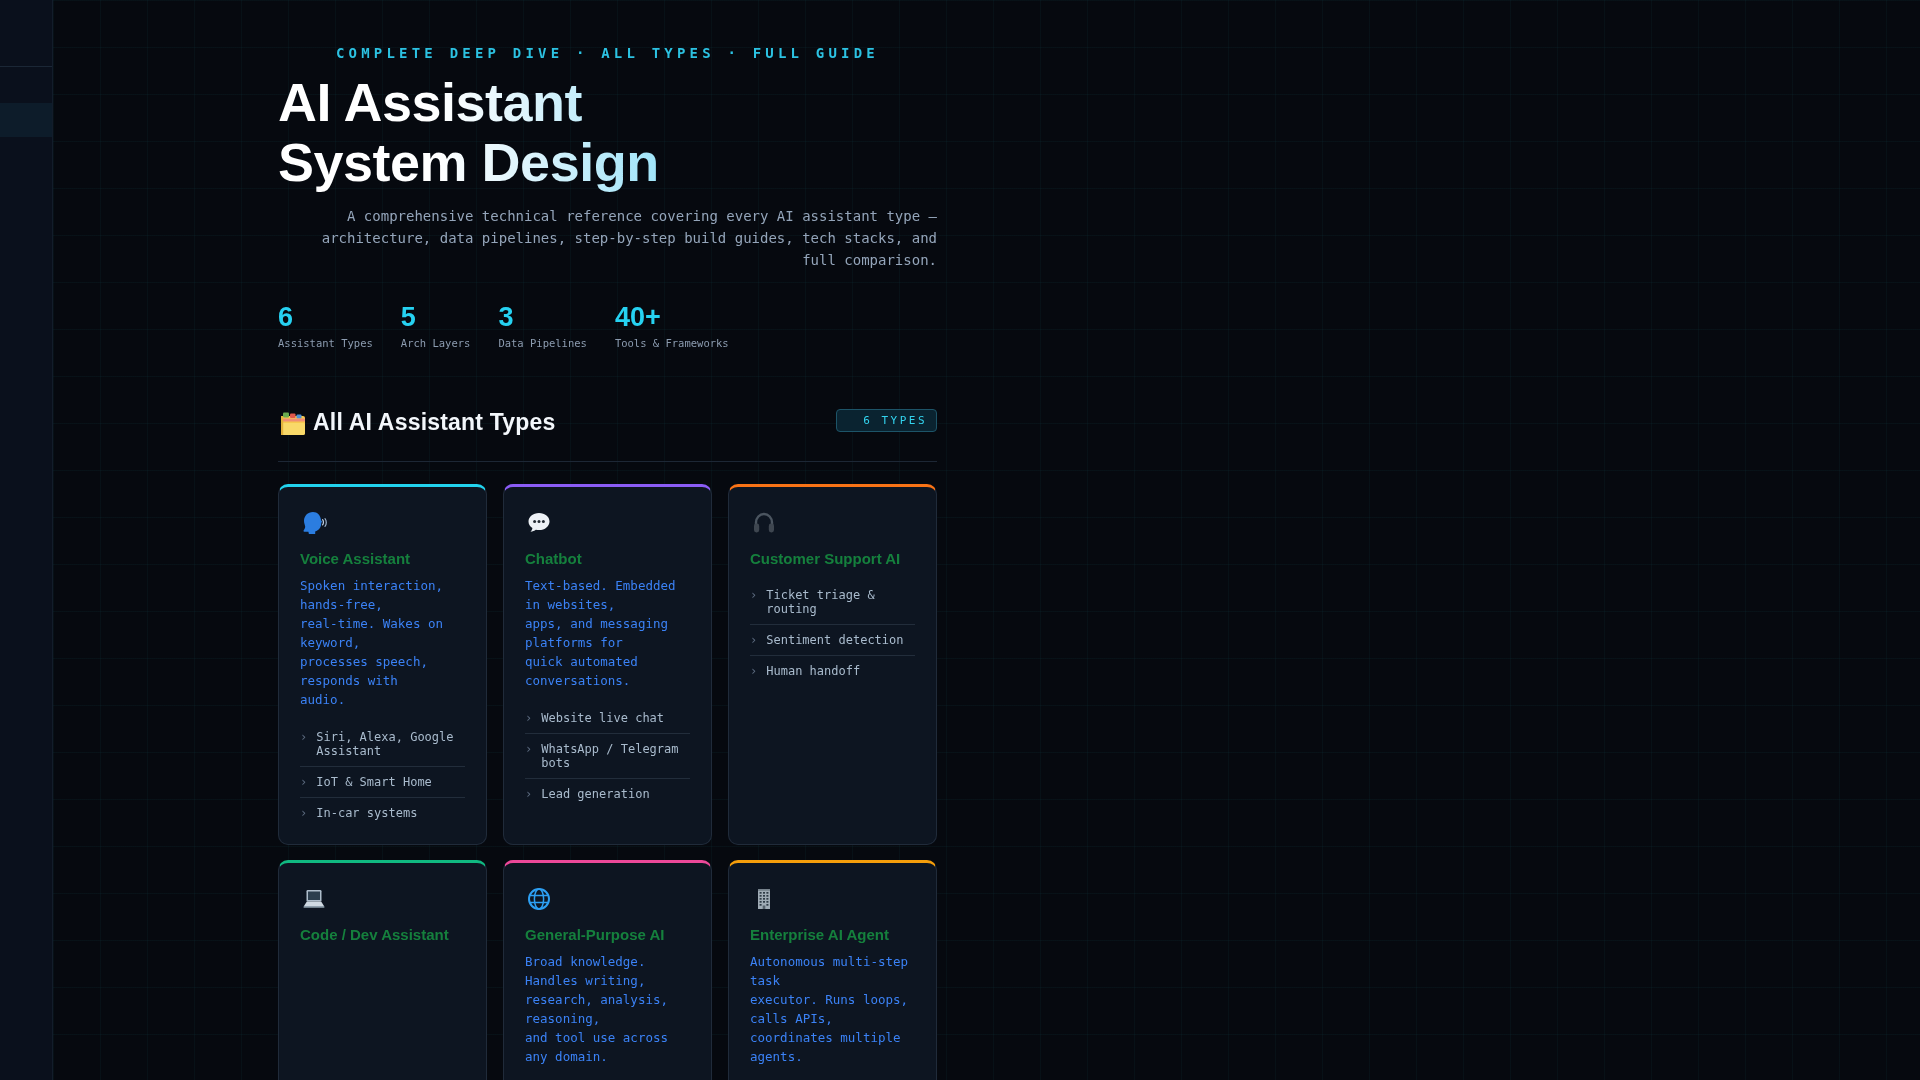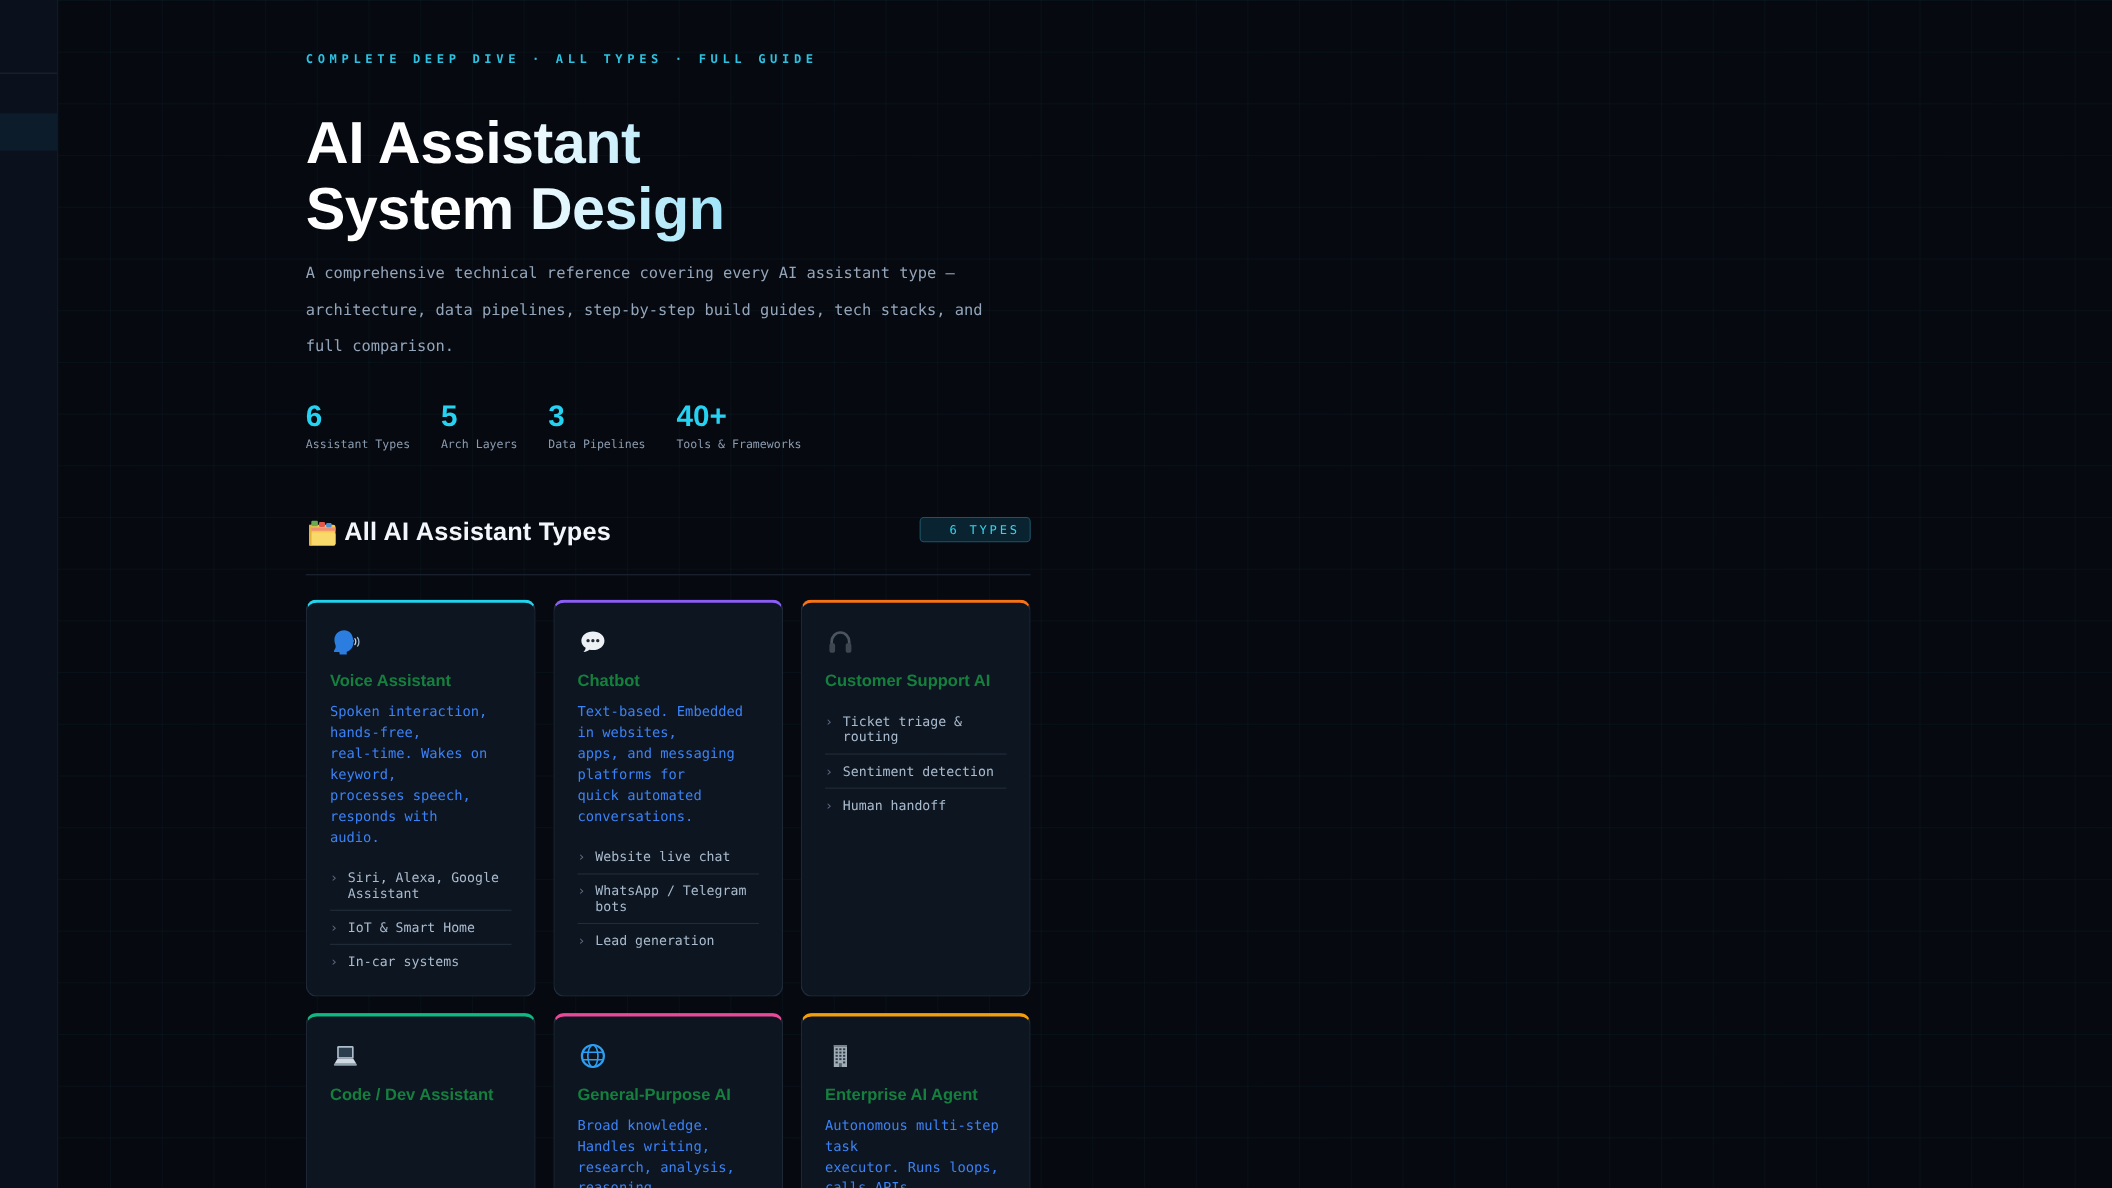--- a/index.html
+++ b/index.html
@@ -29,36 +29,37 @@
     background-image:
       linear-gradient(rgba(45,212,238,0.04) 1px, transparent 1px),
       linear-gradient(90deg, rgba(45,212,238,0.04) 1px, transparent 1px);
     background-size:47px 47px;
     overflow:hidden;
   }
   .content { width:884px; padding:46px 0 0 225px; }
 
   .eyebrow {
     font-family:"DejaVu Sans Mono", monospace;
-    font-size:11px; line-height:15px; font-weight:bold;
-    letter-spacing:4.2px; color:#2cc2e2;
+    font-size:14px; line-height:15px; font-weight:bold;
+    letter-spacing:4.2px; color:#2cc2e2;text-align:center;
   }
   h1.title {
-    margin-top:39px;
+    margin-top:11px;
     font-size:54px; line-height:60px; font-weight:bold; letter-spacing:-0.5px;
     white-space:pre-line; display:inline-block;
     background:linear-gradient(90deg,#ffffff 0%,#ffffff 42%,#d9f3fc 68%,#9fe4f9 100%);
     -webkit-background-clip:text; background-clip:text;
     -webkit-text-fill-color:transparent; color:transparent;
   }
   .lede {
     margin-top:13px;
     font-family:"DejaVu Sans Mono", monospace;
-    font-size:14px; line-height:33px; color:#94a5ba;
+    font-size:14px; line-height:22px; color:#94a5ba;
     white-space:pre-line;
+    text-align:right;
   }
 
   .stats { display:flex; gap:28px; margin-top:31px; }
   .stat-value { color:#26d2f2; font-size:27px; line-height:30px; font-weight:bold; }
   .stat-label {
     margin-top:5px; font-family:"DejaVu Sans Mono", monospace;
     font-size:10.5px; color:#8c9cb0;
   }
 
   

